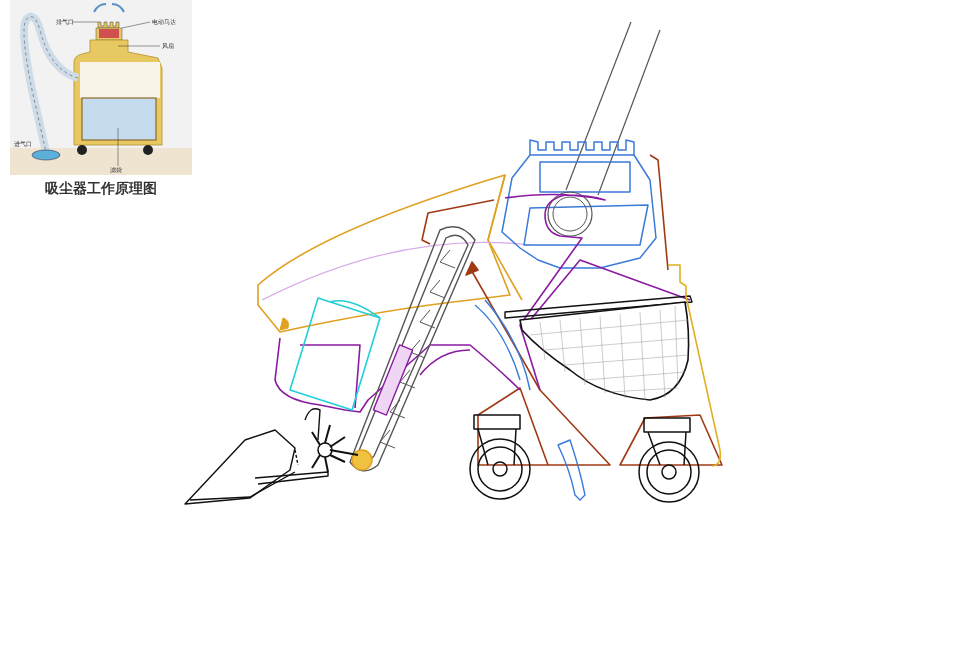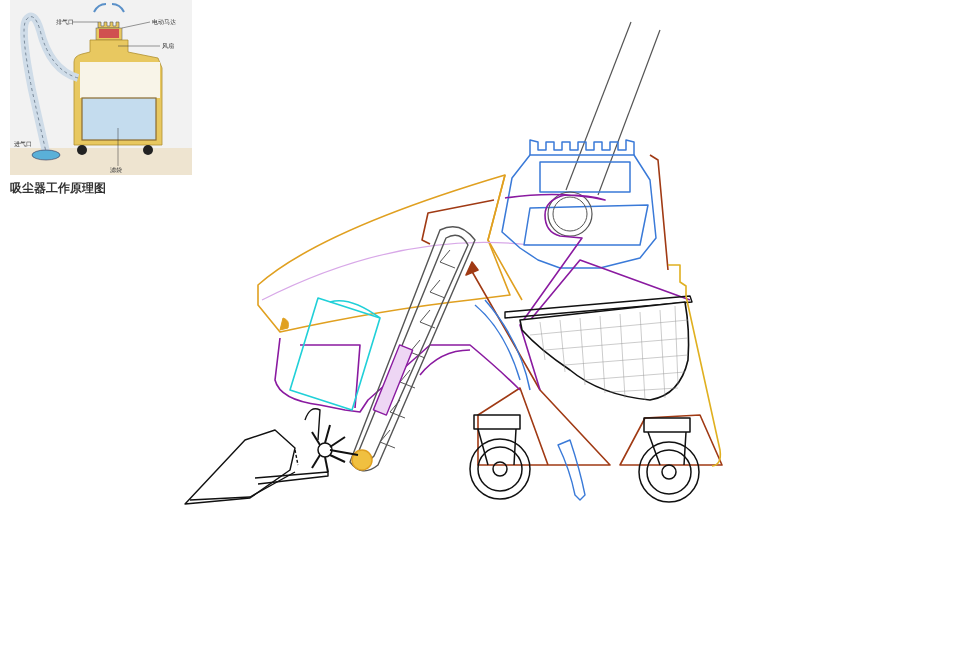--- a/index.html
+++ b/index.html
@@ -1,20 +1,20 @@
 <!DOCTYPE html>
 <html><head>
 <meta charset="utf-8">
 <style>
   html,body{margin:0;padding:0;background:#ffffff;}
   body{width:960px;height:670px;position:relative;overflow:hidden;font-family:"DejaVu Sans",sans-serif;}
   .inset{position:absolute;left:10px;top:0;width:182px;height:192px;}
   .inset svg{position:absolute;left:0;top:0;}
   .lbl{position:absolute;font-size:6px;color:#333;white-space:nowrap;line-height:7px;}
-  .caption{position:absolute;left:0;width:182px;top:180px;text-align:left;font-size:12px;font-weight:bold;color:#333;}
+  .caption{position:absolute;left:0;width:182px;top:180px;text-align:center;font-size:14px;font-weight:bold;color:#333;}
   .main{position:absolute;left:0;top:0;width:960px;height:670px;}
 </style>
 </head>
 <body>
 
 <div class="inset">
   <svg width="182" height="180" viewBox="0 0 182 180">
     <rect x="0" y="0" width="182" height="175" fill="#f2f2f2"></rect>
     <rect x="0" y="148" width="182" height="27" fill="#eee4d0"></rect>
 

